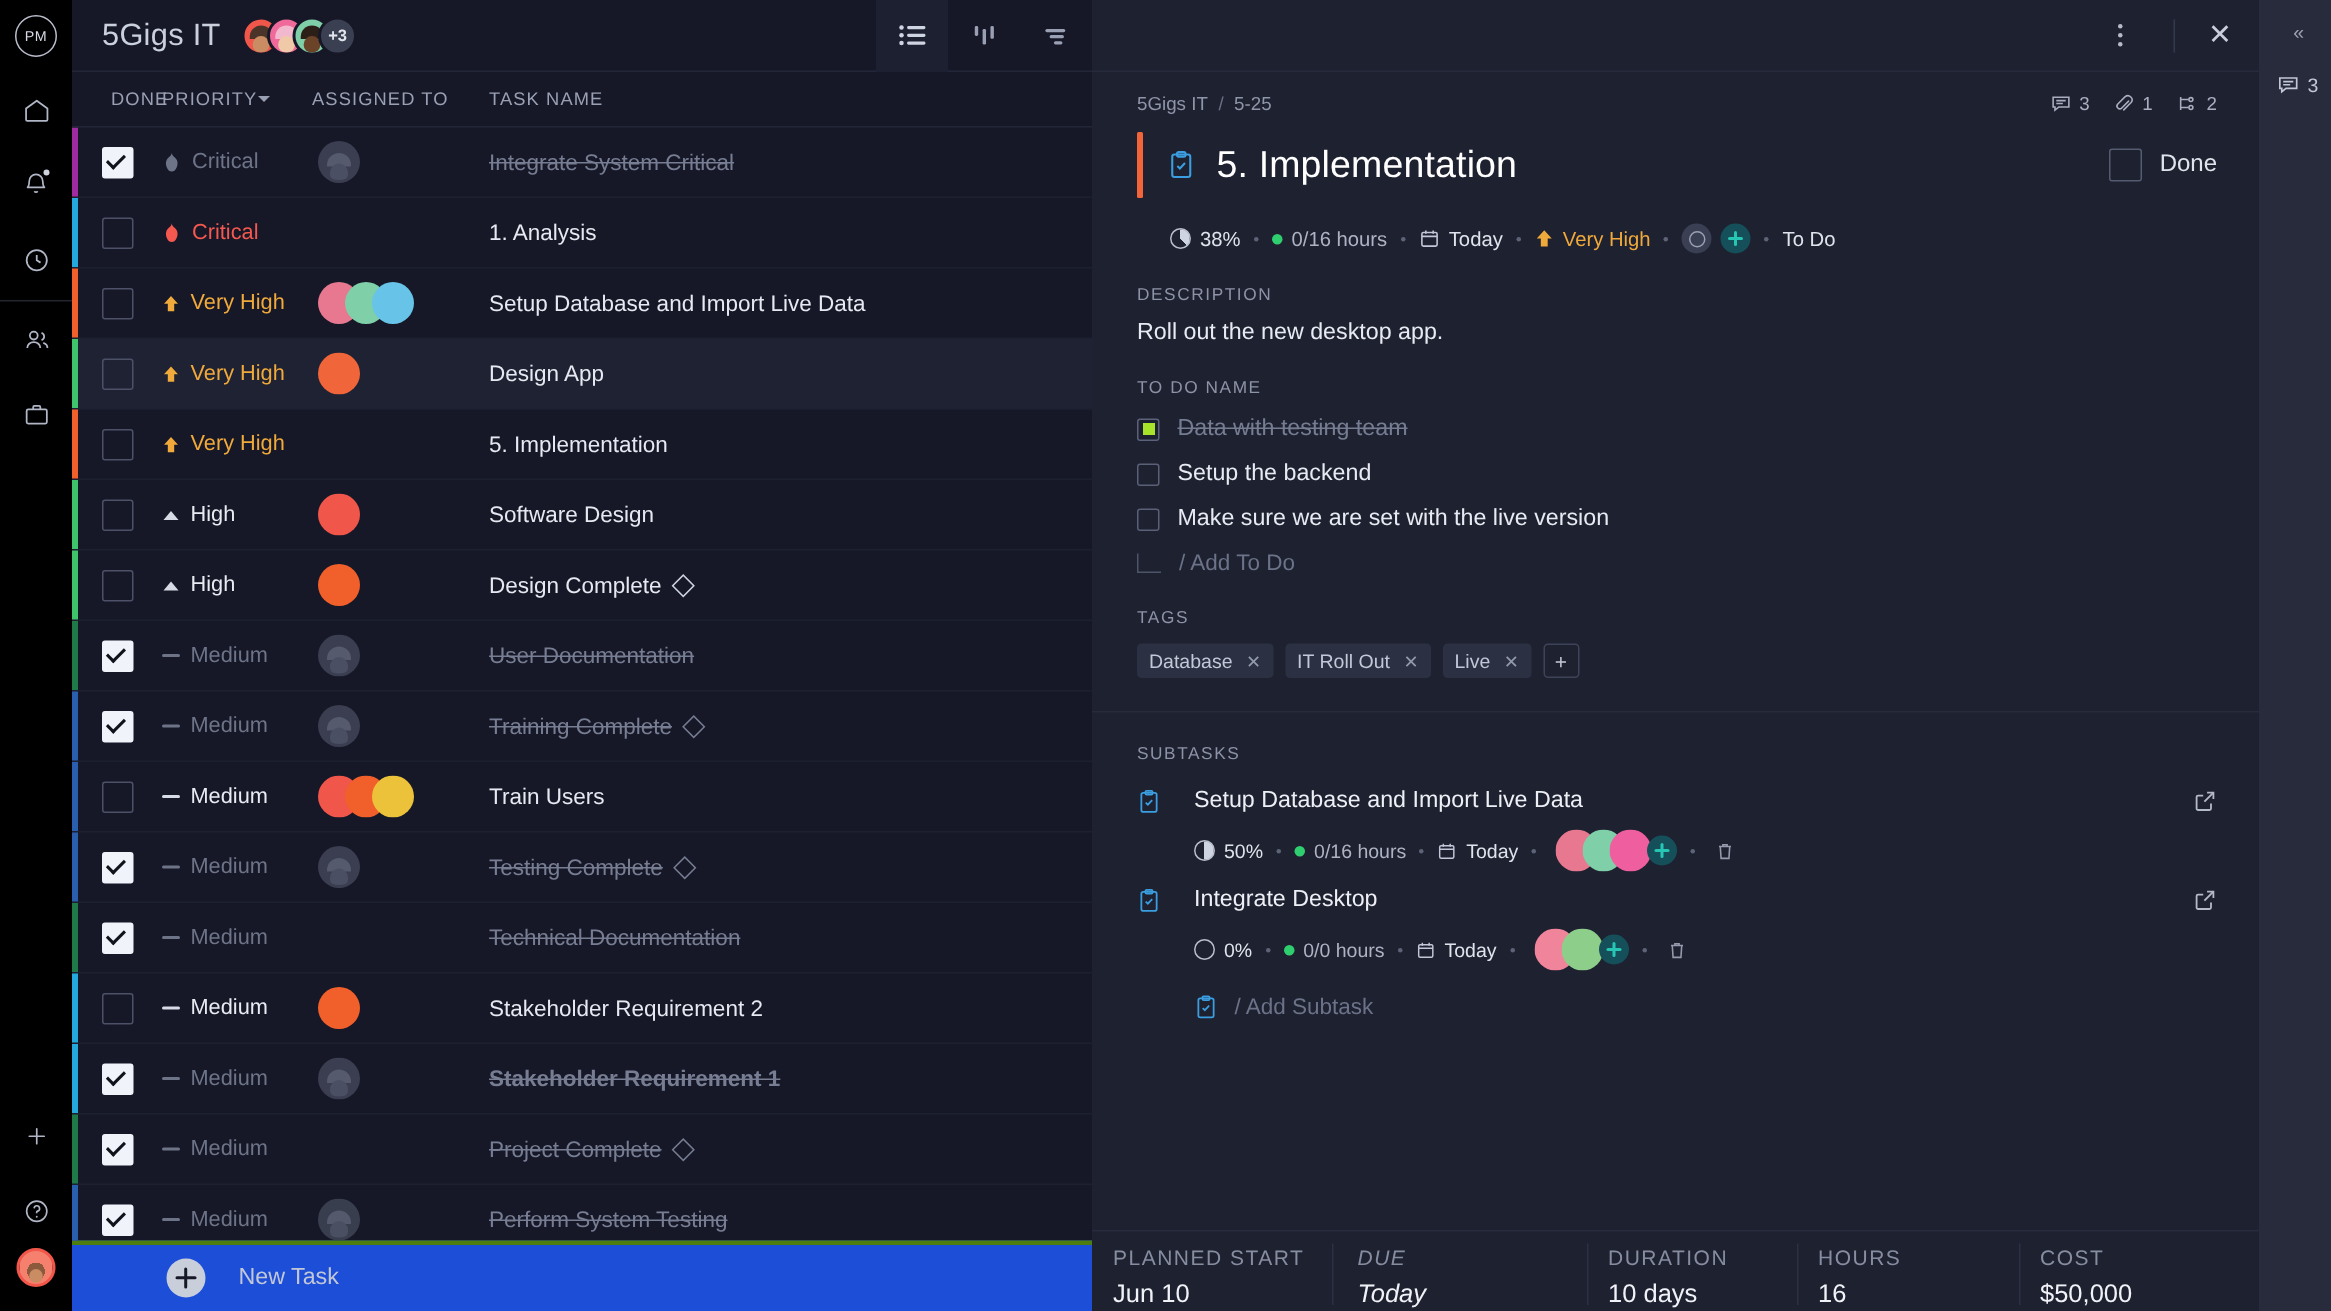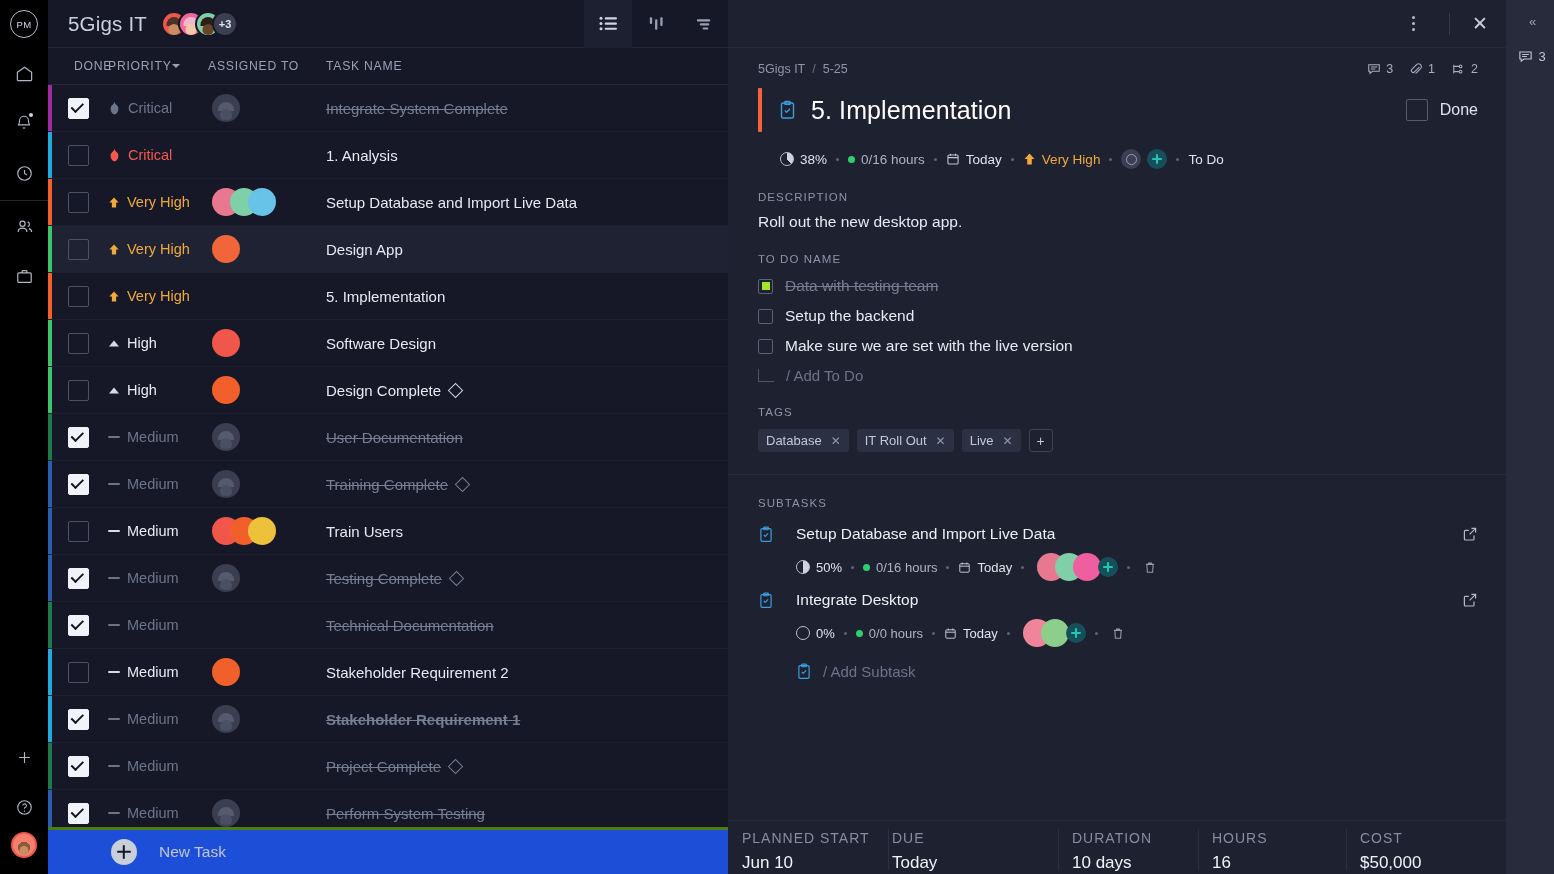--- a/index.html
+++ b/index.html
@@ -445,21 +445,21 @@
               <svg width="13" height="14" viewBox="0 0 12 14">
                 <path d="M6 .6C6 3 3.6 3.6 2.6 5.6 1.2 8.3 3 13.4 6 13.4s4.8-5.1 3.4-7.8C8.4 3.6 6 3 6 .6z" fill="#6e7488"></path>
               </svg>
             </span>
             <span>Critical</span>
           </div>
           <div class="cell-asg">
             <div class="av-sm av-ghost"></div>
           </div>
           <div class="cell-task done-txt">
-            <span>Integrate System Complete</span>
+            <span>Integrate System Critical</span>
           </div>
         </div>
         <div class="row">
           <div class="bar" style="background:#24a9dd"></div>
           <div class="cell-done">
             <div class="cb"></div>
           </div>
           <div class="cell-pri pri-critical">
             <span>
               <svg width="13" height="14" viewBox="0 0 12 14">
@@ -1044,21 +1044,21 @@
         </div>
       </div>
 
     </div>
 
     <div class="det-footer" id="det-footer">
         <div class="ftr-col" style="width: 160px; padding-left: 14px;">
           <div class="ftr-lab">PLANNED START</div>
           <div class="ftr-val">Jun 10</div>
         </div>
-        <div class="ftr-col" style="width: 170px; padding-left: 4px;">
+        <div class="ftr-col" style="width: 170px; padding-left: 17px; font-style: italic;">
           <div class="ftr-lab">DUE</div>
           <div class="ftr-val">Today</div>
         </div>
         <div class="ftr-col" style="width: 140px; padding-left: 14px;">
           <div class="ftr-lab">DURATION</div>
           <div class="ftr-val">10 days</div>
         </div>
         <div class="ftr-col" style="width: 148px; padding-left: 14px;">
           <div class="ftr-lab">HOURS</div>
           <div class="ftr-val">16</div>

